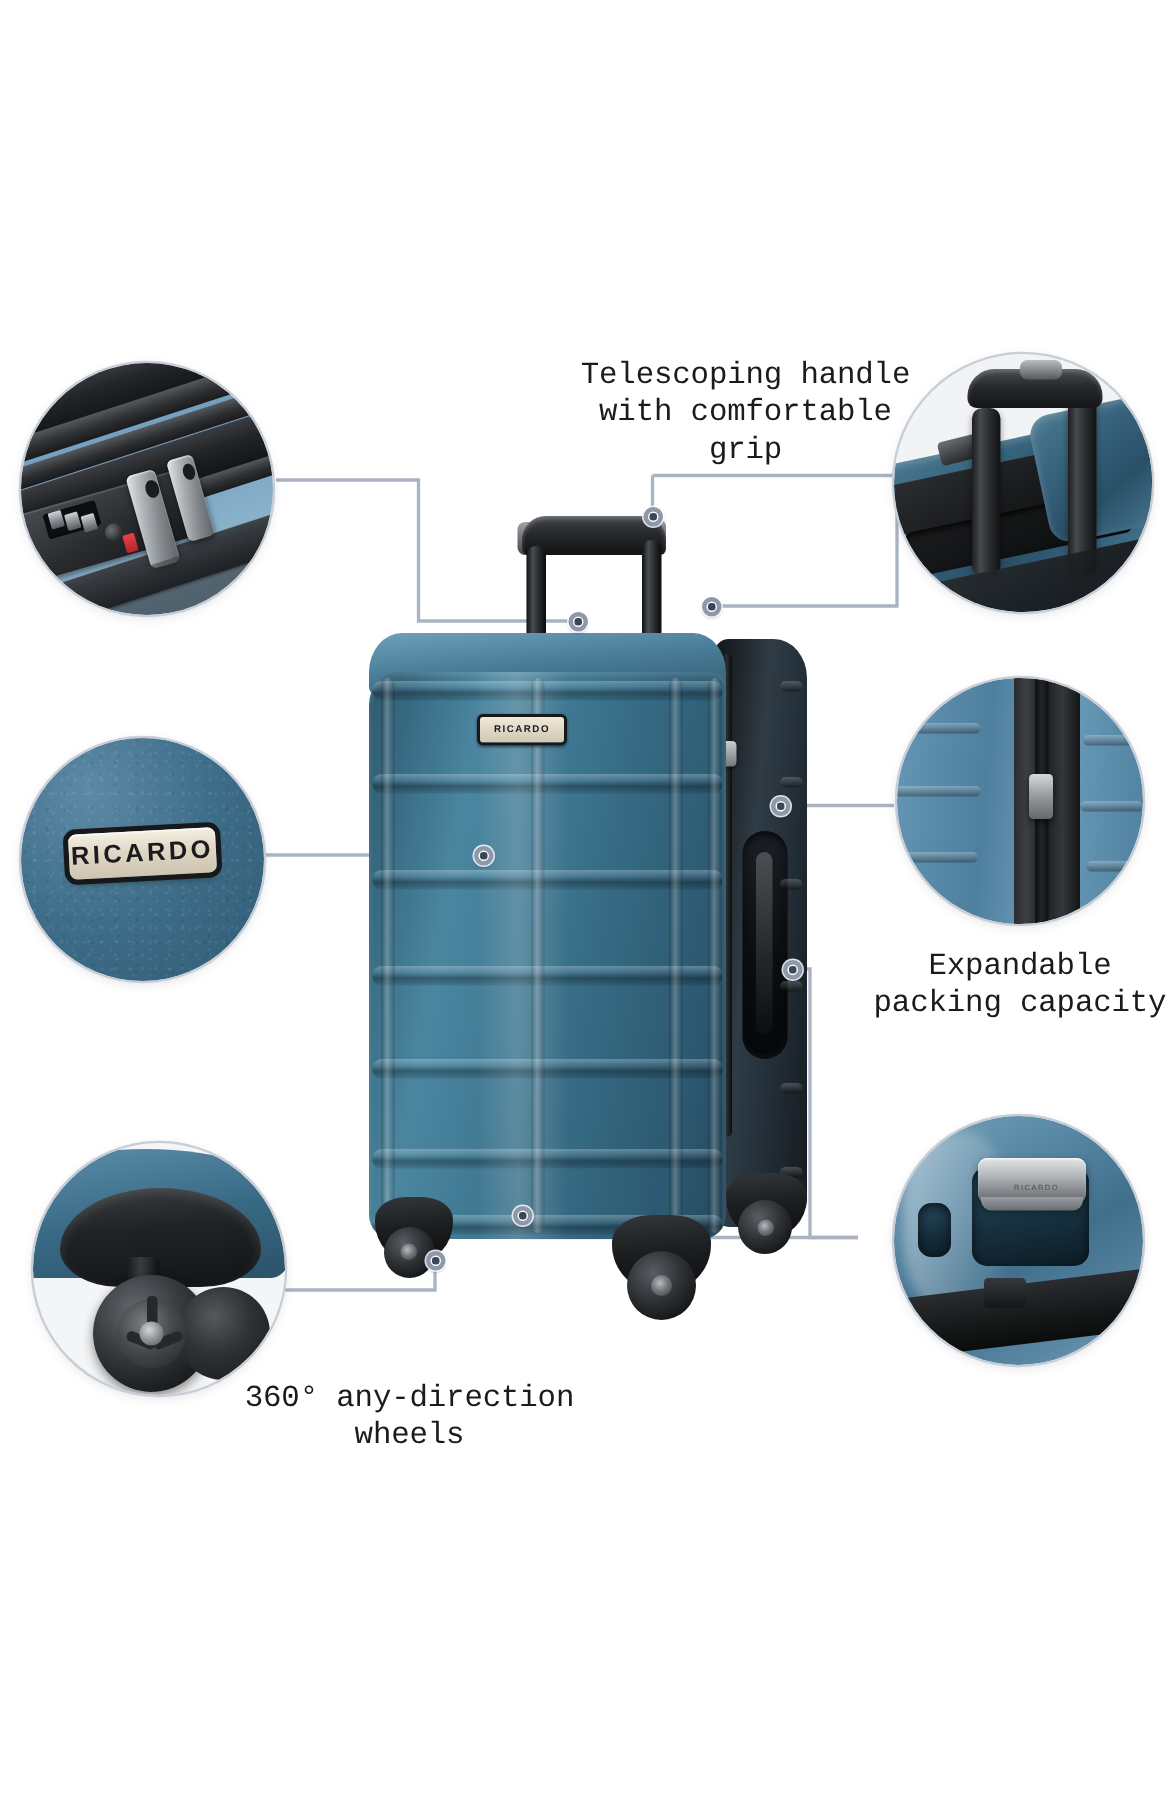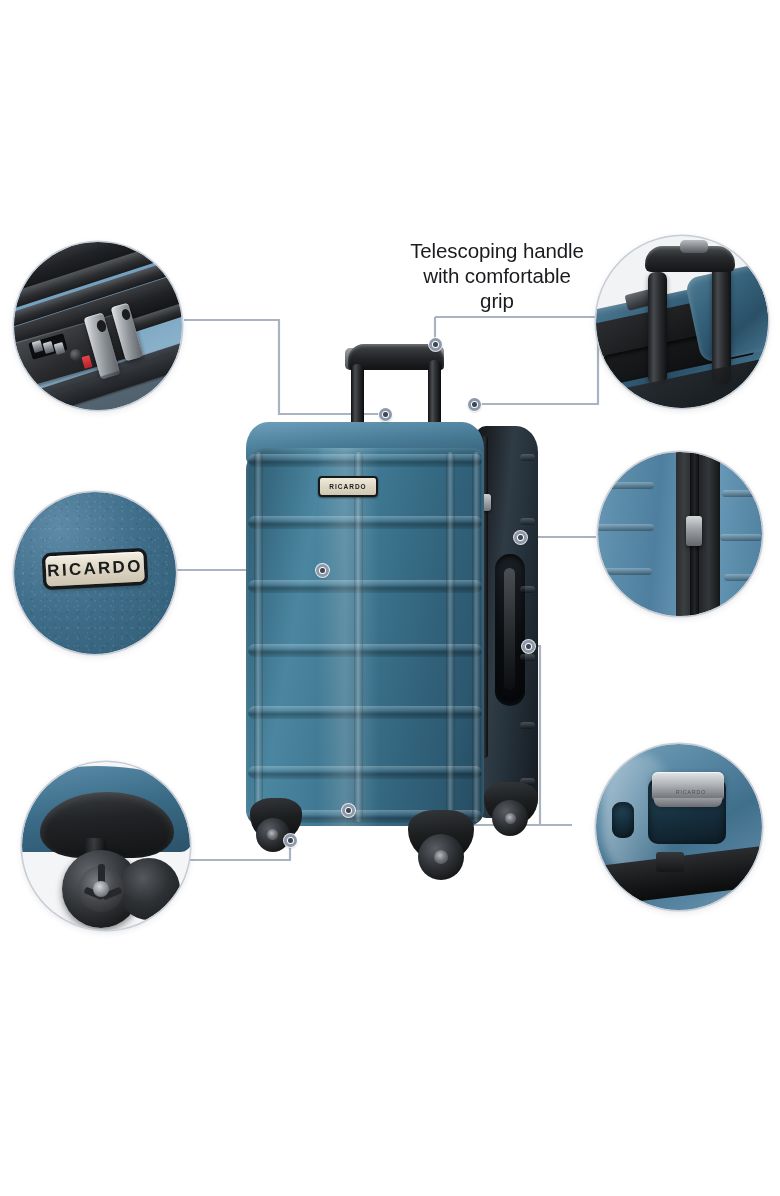--- a/index.html
+++ b/index.html
@@ -32,21 +32,21 @@
   .callout-label {
     position: absolute;
     color: #1b1b1f;
     font-size: 20.5px;
     line-height: 25px;
     letter-spacing: -0.1px;
     white-space: pre-line;
     font-family: "Liberation Sans", sans-serif;
   }
   .lbl-left   { text-align: left; }
-  .lbl-center { text-align: center; }
+  .lbl-center { text-align: center; font-family: Liberation Mono, monospace; }
 
   
   .bubble {
     position: absolute;
     border-radius: 50%;
     overflow: hidden;
     box-shadow: 0 0 0 1.5px #c9ced6, 0 2px 7px rgba(40,50,70,0.14);
     background: #d7dde4;
   }
   .bubble .inner {
@@ -713,16 +713,20 @@
   <div class="hotspot" style="left:342px; top:804px;">
       <div class="core"></div>
     </div>
 
 
   <div class="callout-label lbl-center" style="left:386px; top:238px; width:222px;">Telescoping handle
 with comfortable
 grip</div>
 
 
-
+  <div class="callout-label lbl-center" style="left:580px; top:632px; width:200px;">Expandable
+packing capacity</div>
+
+  <div class="callout-label lbl-center" style="left:160px; top:920px; width:226px;">360° any-direction
+wheels</div>
 
 
 </div>
 
 </body></html>

